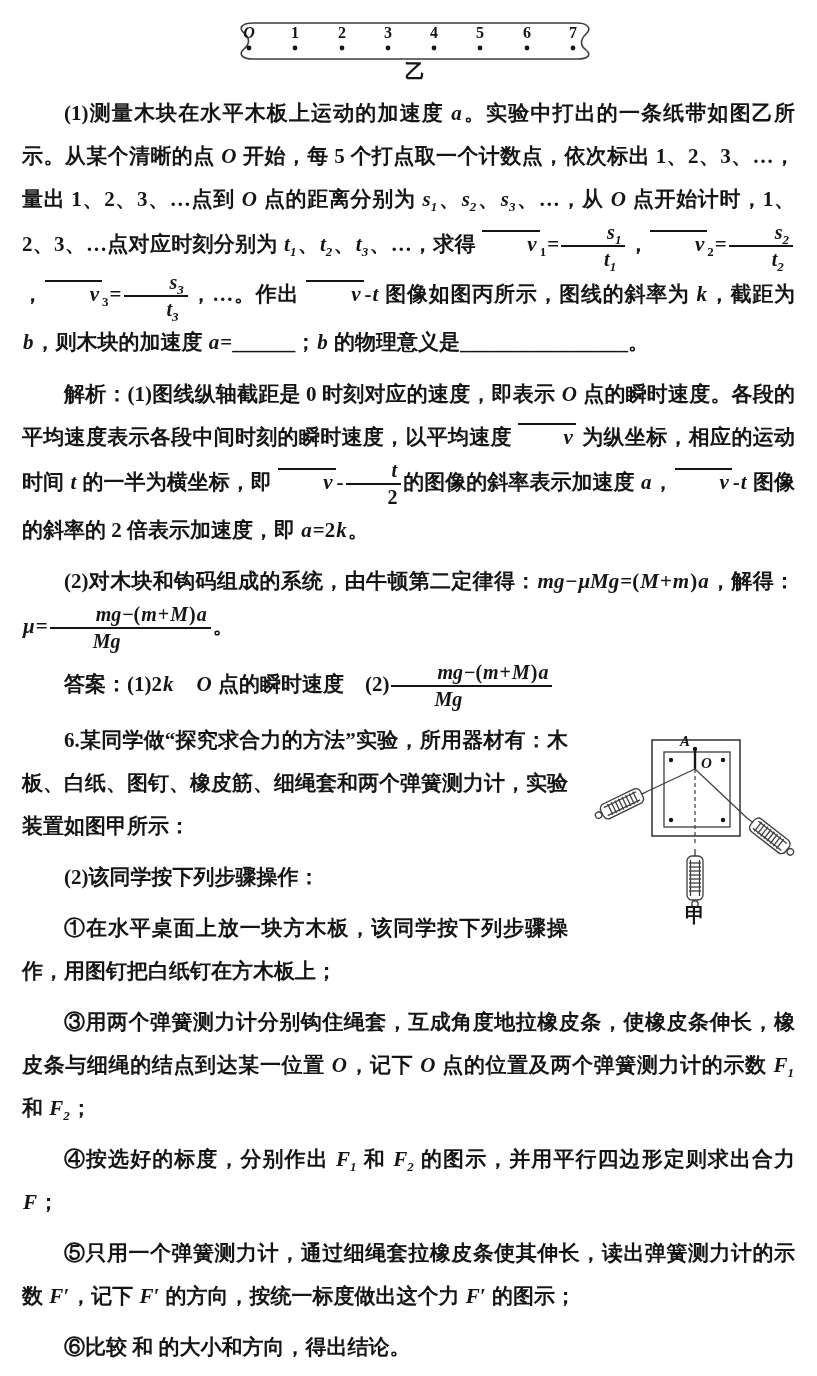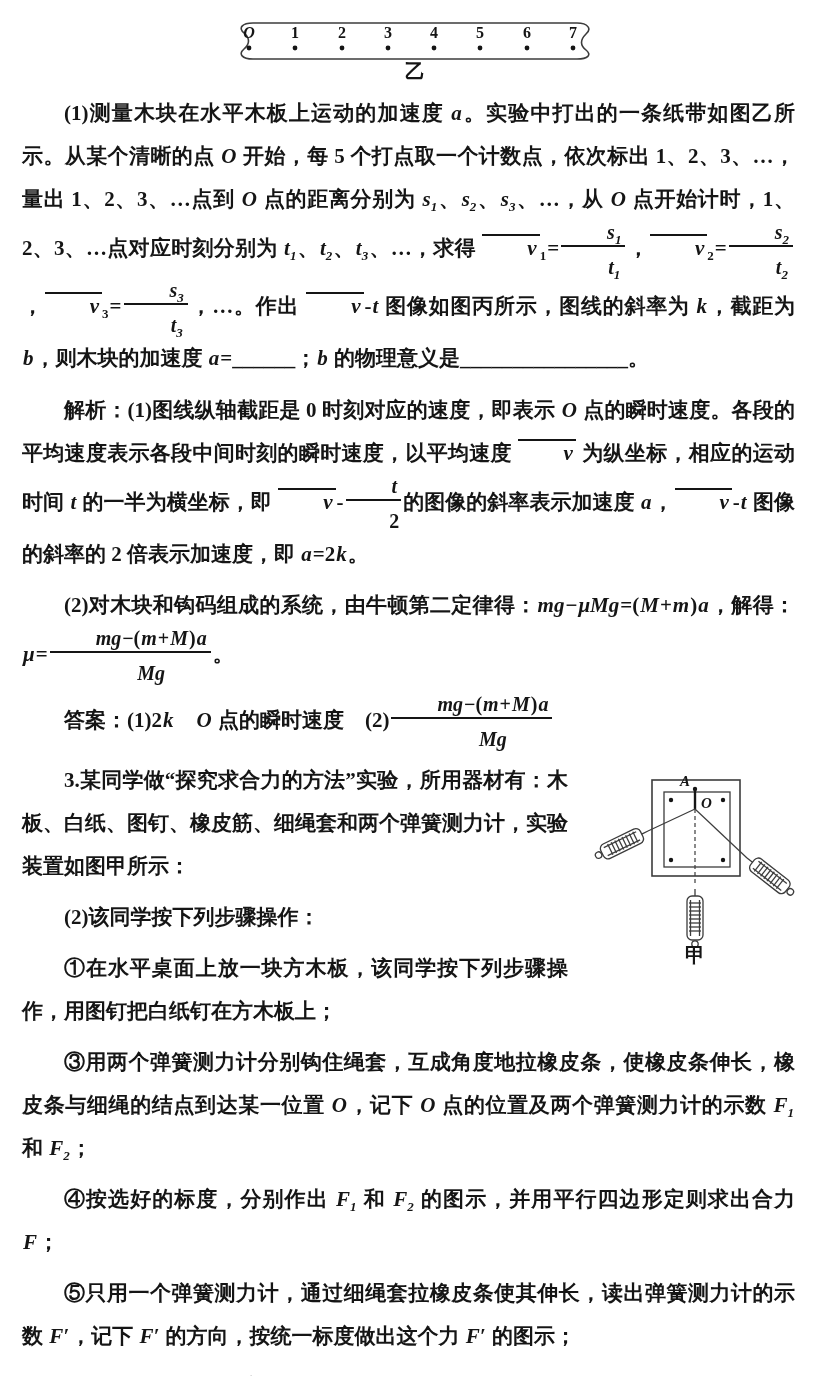--- a/index.html
+++ b/index.html
@@ -12,23 +12,23 @@
   .page{padding:16px 14px 0 14px;}
   
   .tape-wrap{margin:4px 0 10px 223px;width:356px;text-align:center;}
   
   p.para{margin:8px;line-height:43px;text-align:justify;}
   p.indent{text-indent:2em;}
   .var{font-style:italic;padding:0 1px;font-family:"Liberation Serif","DejaVu Serif",serif;}
   sub{font-size:13px;line-height:0;}
   .vwrap{white-space:nowrap;margin:0 1px;}
   .vbar{display:inline-block;line-height:1.05;border-top:2px solid #151515;padding:1px 3px 0 3px;font-style:italic;}
-  .frac{display:inline-block;vertical-align:middle;text-align:center;line-height:1.15;font-size:20px;margin:0 2px;white-space:nowrap;}
+  .frac{display:inline-block;vertical-align:middle;text-align:left;line-height:1.15;font-size:20px;margin:0 2px;white-space:nowrap;}
   .frac .num{display:block;border-bottom:2px solid #151515;padding:0 3px 1px 3px;}
-  .frac .den{display:block;padding-top:9px;}
+  .frac .den{display:block;padding-top:1px;}
   .hd{font-family:"Liberation Sans","DejaVu Sans",sans-serif;font-weight:700;}
   
   .fig-right{float:right;margin:0 0 14px 10px;text-align:center;}
   #fig-apparatus{width:225px;}
   svg{display:block;}
   svg text{font-family:"Liberation Serif","DejaVu Serif",serif;font-weight:700;}
   .svg-var{font-style:italic;}
   .cap{font-size:20px;}
 </style>
 </head>
@@ -105,21 +105,21 @@
       <line x1="117" y1="50" x2="70" y2="72" stroke="#3c3c3c" stroke-width="1.2"></line>
       <line x1="117" y1="50" x2="169" y2="99" stroke="#3c3c3c" stroke-width="1.2"></line>
       <use href="#spring" transform="translate(70,72) rotate(154)"></use>
       <use href="#spring" transform="translate(169,99) rotate(38)"></use>
       <use href="#spring" transform="translate(117,130) rotate(90)"></use>
       <text x="117" y="203" class="cap" text-anchor="middle" fill="#151515">甲</text>
     </svg>
   </div>
 
   <div>
-      <p class="para indent">3.某同学做“探究求合力的方法”实验，所用器材有：木板、白纸、图钉、橡皮筋、细绳套和两个弹簧测力计，实验装置如图甲所示：</p>
+      <p class="para indent">6.某同学做“探究求合力的方法”实验，所用器材有：木板、白纸、图钉、橡皮筋、细绳套和两个弹簧测力计，实验装置如图甲所示：</p>
       <p class="para indent">(2)该同学按下列步骤操作：</p>
       <p class="para indent">①在水平桌面上放一块方木板，该同学按下列步骤操作，用图钉把白纸钉在方木板上；</p>
       <p class="para indent">③用两个弹簧测力计分别钩住绳套，互成角度地拉橡皮条，使橡皮条伸长，橡皮条与细绳的结点到达某一位置 <span class="var">O</span>，记下 <span class="var">O</span> 点的位置及两个弹簧测力计的示数 <span class="var">F<sub>1</sub></span> 和 <span class="var">F<sub>2</sub></span>；</p>
       <p class="para indent">④按选好的标度，分别作出 <span class="var">F<sub>1</sub></span> 和 <span class="var">F<sub>2</sub></span> 的图示，并用平行四边形定则求出合力 <span class="var">F</span>；</p>
       <p class="para indent">⑤只用一个弹簧测力计，通过细绳套拉橡皮条使其伸长，读出弹簧测力计的示数 <span class="var">F′</span>，记下 <span class="var">F′</span> 的方向，按统一标度做出这个力 <span class="var">F′</span> 的图示；</p>
       <p class="para indent">⑥比较  和  的大小和方向，得出结论。</p>
     </div>
 
 </div>
 

